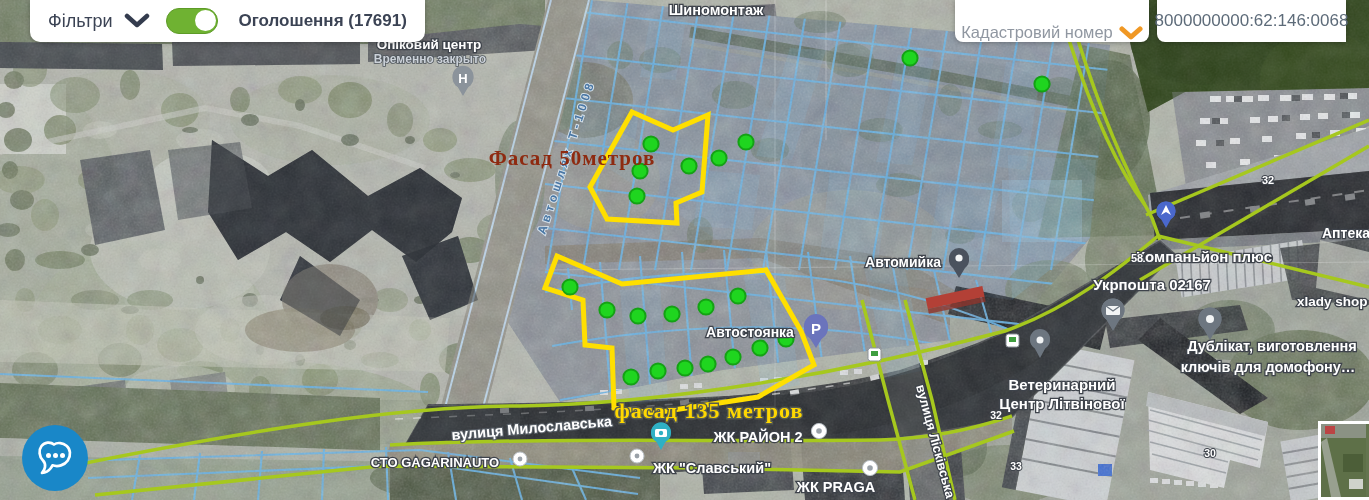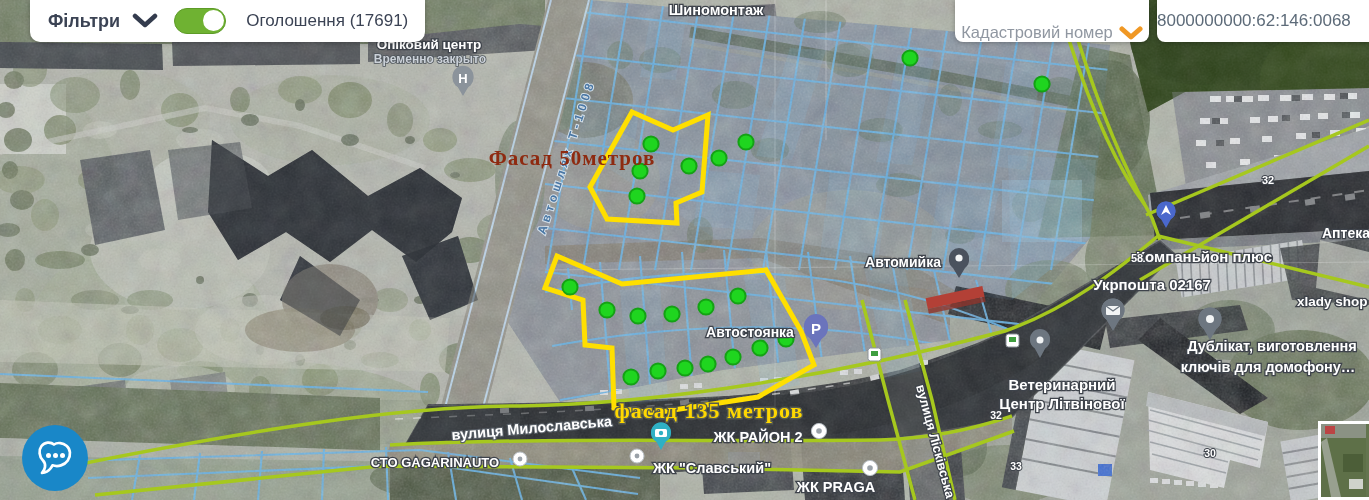--- a/index.html
+++ b/index.html
@@ -1,18 +1,18 @@
 <!DOCTYPE html>
 <html><head><meta charset="utf-8"><style>
 html,body{margin:0;padding:0}
 #wrap{position:relative;width:1369px;height:500px;overflow:hidden;font-family:"Liberation Sans",sans-serif;background:#aab0a4}
 .bar{position:absolute;background:#fff;box-shadow:0 1px 5px rgba(0,0,0,.28)}
 #b1{left:30px;top:0;width:395px;height:42px;border-radius:0 0 10px 10px;display:flex;align-items:center}
 #b2{left:955px;top:0;width:194px;height:42px;border-radius:0 0 8px 8px;display:flex;align-items:flex-end;justify-content:center}
-#b3{left:1157px;top:0;width:212px;height:42px;border-radius:0 0 0 8px;display:flex;align-items:center;}
+#b3{left:1157px;top:0;width:189px;height:42px;border-radius:0 0 0 8px;display:flex;align-items:center;justify-content:center}
 #chat{position:absolute;left:22px;top:425px;width:66px;height:66px;border-radius:50%;background:#1987c8;display:flex;align-items:center;justify-content:center}
 #inset{position:absolute;left:1318px;top:421px;width:51px;height:79px;background:#64754f;border:3px solid #fff;border-right:none;box-sizing:border-box}
 </style></head><body>
 <div id="wrap">
 <svg id="map" width="1369" height="500" viewBox="0 0 1369 500" style="position:absolute;left:0;top:0">
 <defs>
 <filter id="nz1" x="0" y="0" width="100%" height="100%">
   <feTurbulence type="fractalNoise" baseFrequency="0.5" numOctaves="3" seed="4"></feTurbulence>
   <feColorMatrix type="saturate" values="0"></feColorMatrix>
 </filter>
@@ -558,28 +558,28 @@
   <text x="1062" y="409" font-size="15" text-anchor="middle">Центр Літвінової</text>
   <text x="1272" y="351" font-size="14.5" text-anchor="middle">Дублікат, виготовлення</text>
   <text x="1268" y="372" font-size="14.5" text-anchor="middle">ключів для домофону…</text>
   <text transform="translate(916,386) rotate(75)" font-size="13">вулиця Лісківська</text>
   <text x="572" y="165" font-family="Liberation Serif,serif" font-size="21" text-anchor="middle" fill="#8e2a10" stroke="none" letter-spacing="1">Фасад 50метров</text>
   <text x="709" y="418" font-family="Liberation Serif,serif" font-size="22" text-anchor="middle" fill="#ffd800" stroke="#565b50" stroke-width="2.8" letter-spacing="1">фасад 135 метров</text>
 </g>
 </svg>
 
 <div id="b1" class="bar">
-  <span style="margin-left:18px;font-size:18px;font-weight:bold;color:#3b4354;white-space:nowrap">Фільтри</span>
+  <span style="margin-left:18px;font-size:18px;font-weight:normal;color:#3b4354;white-space:nowrap">Фільтри</span>
   <svg width="26" height="18" viewBox="0 0 26 18" style="margin-left:12px">
         <path d="M3 4 L13 13 L23 4" stroke="#343c4e" stroke-width="4.5" fill="none" stroke-linecap="round" stroke-linejoin="round"></path>
       </svg>
   <span style="margin-left:16px;display:inline-block;width:52px;height:26px;border-radius:13px;background:#6fb232;border:1.5px solid #5d9b27;box-sizing:border-box;position:relative">
     <span style="position:absolute;right:1px;top:1px;width:21px;height:21px;border-radius:50%;background:#fff"></span>
   </span>
-  <span style="margin-left:20px;font-size:17px;font-weight:normal;color:#3b4354;white-space:nowrap">Оголошення (17691)</span>
+  <span style="margin-left:20px;font-size:17px;font-weight:bold;color:#3b4354;white-space:nowrap">Оголошення (17691)</span>
 </div>
 <div id="b2" class="bar">
       <span style="font-size:16.5px;color:#9097a1">Кадастровий номер</span>
   <svg width="24" height="16" viewBox="0 0 24 16" style="margin-left:6px">
         <path d="M3 3 L12 11 L21 3" stroke="#f09824" stroke-width="5" fill="none" stroke-linecap="round" stroke-linejoin="round"></path>
       </svg>
 </div>
 <div id="b3" class="bar">
       <span style="font-size:17px;color:#5d6b79">8000000000:62:146:0068</span>
     </div>

